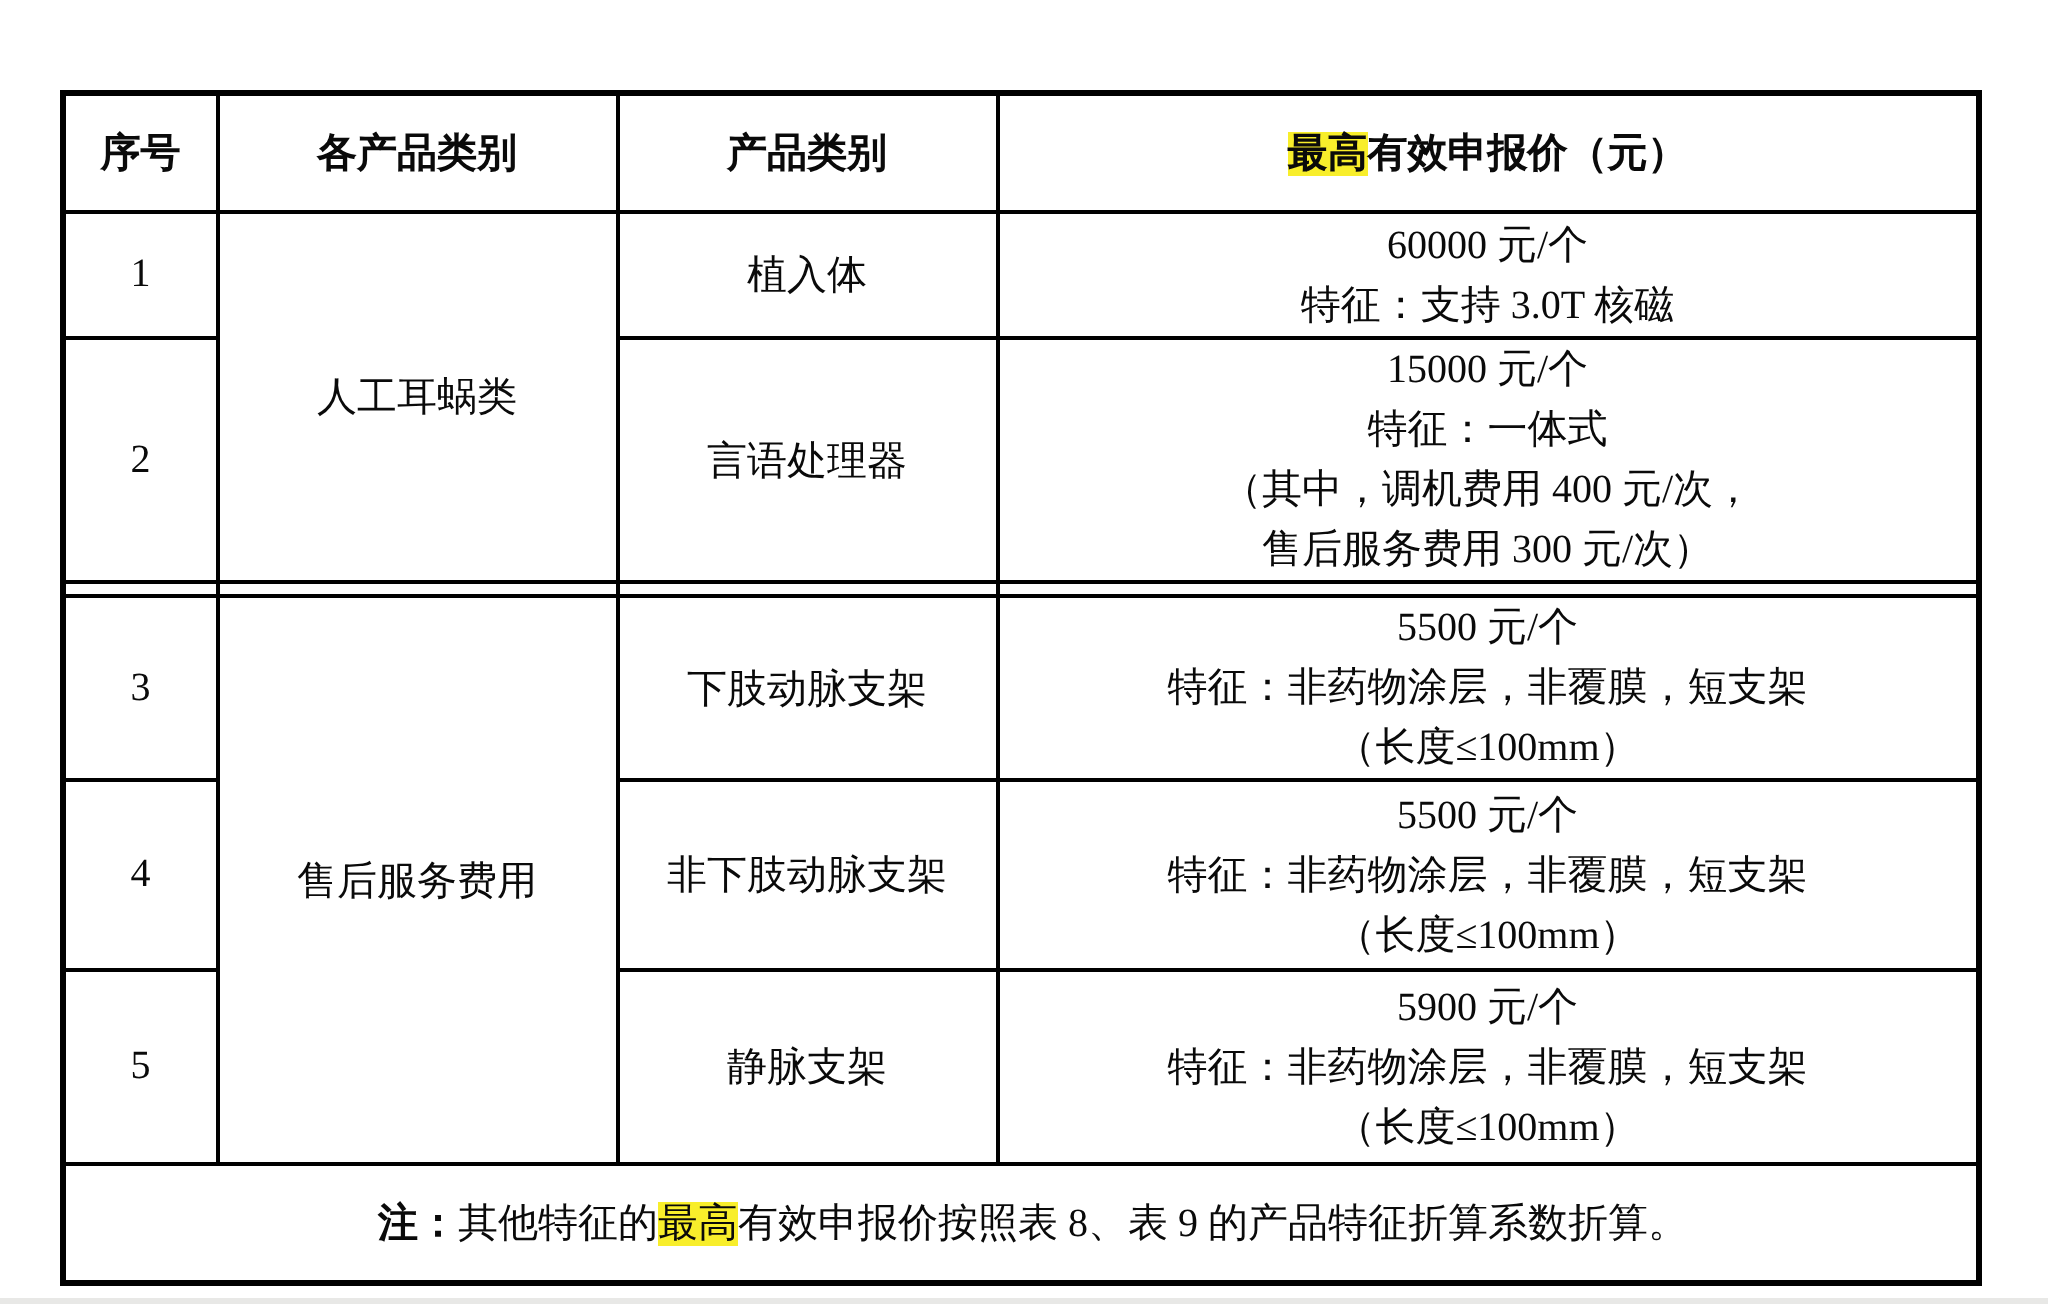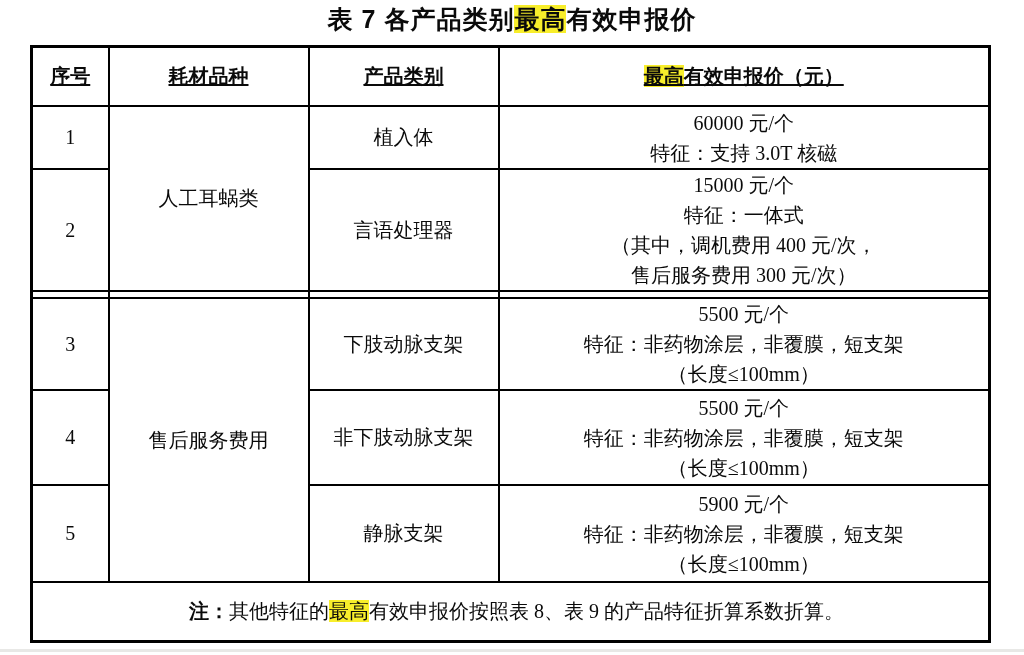--- a/index.html
+++ b/index.html
@@ -47,21 +47,20 @@
     vertical-align: middle;
     padding: 0;
     font-size: 20px;
     color: #0a0a0a;
     overflow: hidden;
   }
   .price-table th {
     font-family: "Liberation Sans", "DejaVu Sans", sans-serif;
     font-weight: bold;
     height: 57px;
-    text-decoration: underline;
   }
   .r1 td { height: 61px; }
   .r2 td { height: 118px; }
   .divider-row td { height: 5px; padding: 0; }
   .r3 td { height: 90px; }
   .r4 td { height: 93px; }
   .r5 td { height: 95px; }
   .price-cell div { line-height: 30px; }
   .note-row td {
     height: 57px;
@@ -80,36 +79,33 @@
     width: 1024px;
     height: 3px;
     background: #e8e8e6;
   }
 </style>
 </head>
 <body>
 
 <div class="page">
 
-  <div class="title">
-    <span>表 7 各产品类别</span><span class="hl">最高</span><span>有效申报价</span>
-  </div>
 
   <table class="price-table">
     <colgroup>
       <col style="width:77px">
       <col style="width:200px">
       <col style="width:190px">
       <col style="width:491px">
     </colgroup>
 
     <tbody>
         <tr class="h-row">
       <th>序号</th>
-      <th>耗材品种</th>
+      <th>各产品类别</th>
       <th>产品类别</th>
       <th><span class="hl">最高</span><span>有效申报价（元）</span></th>
     </tr>
 
     <tr class="r1">
       <td>1</td>
       <td rowspan="2">人工耳蜗类</td>
       <td>植入体</td>
       <td class="price-cell">
         <div>60000 元/个</div>

